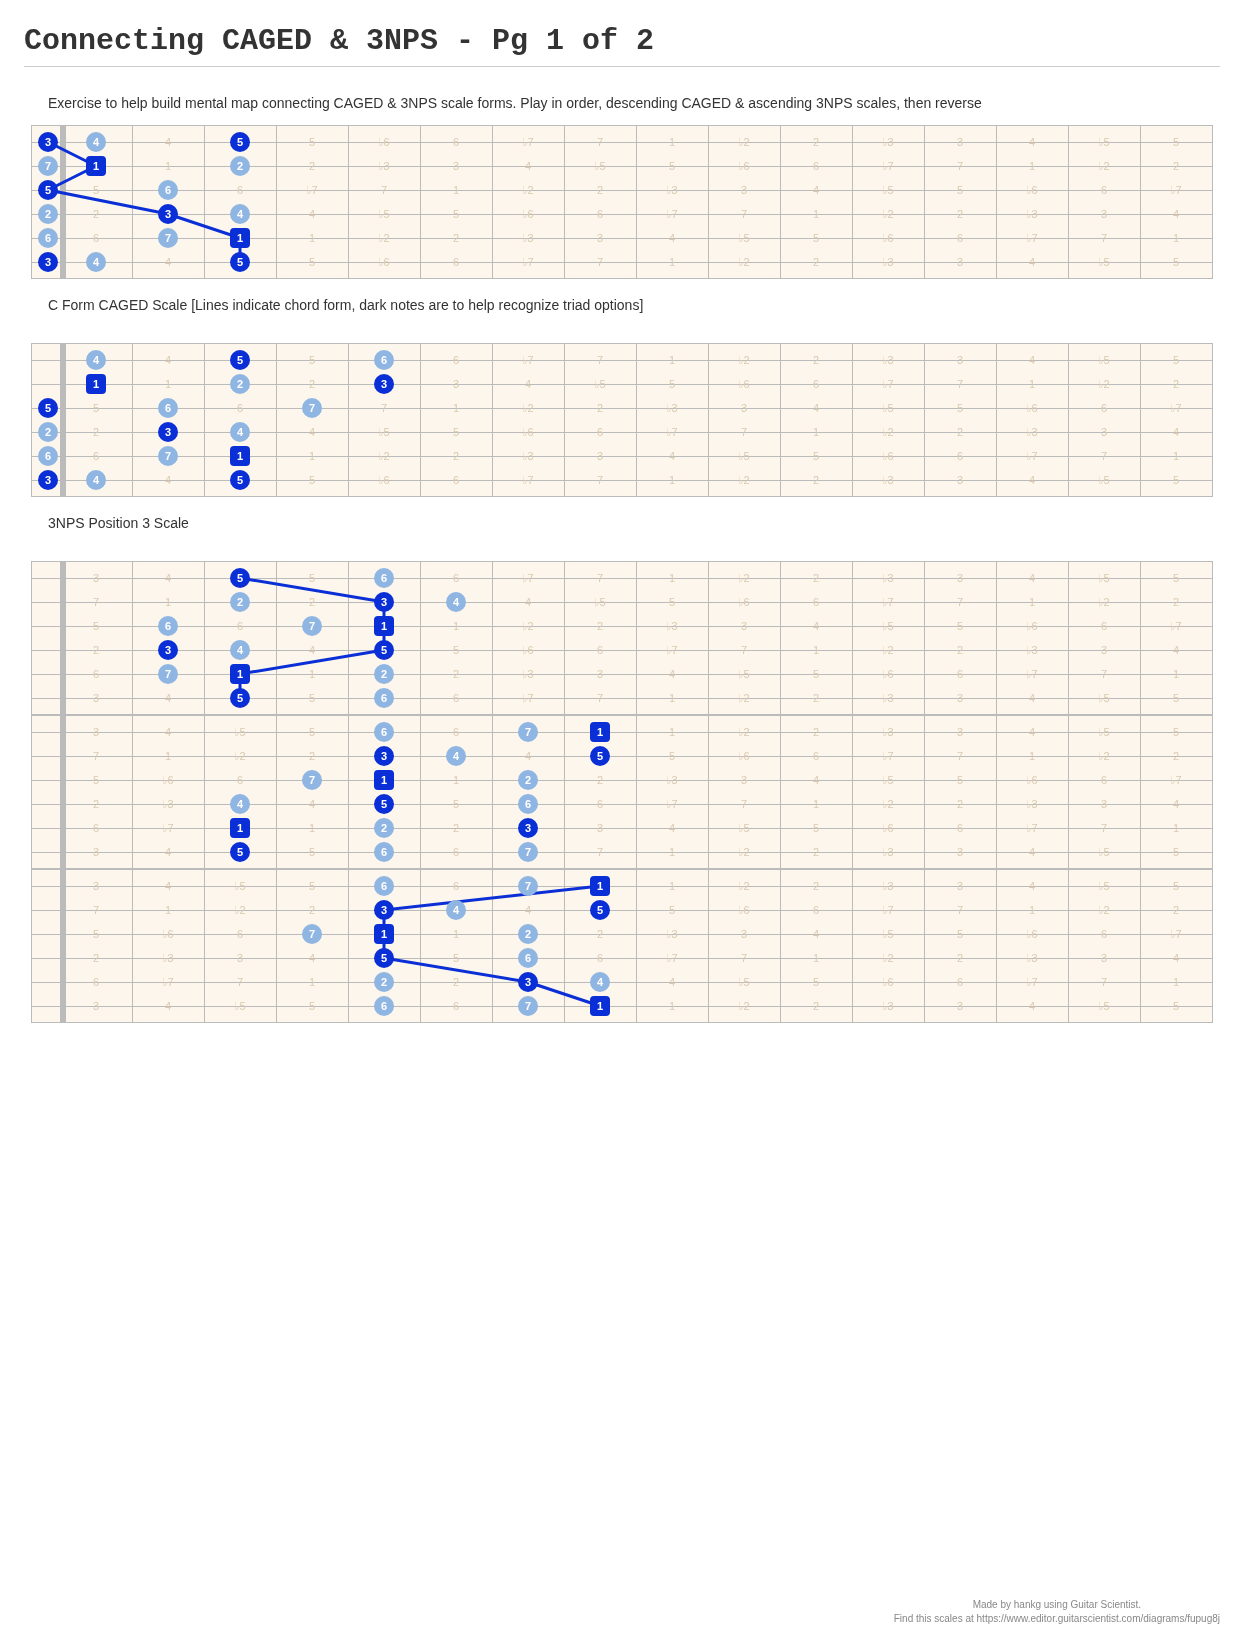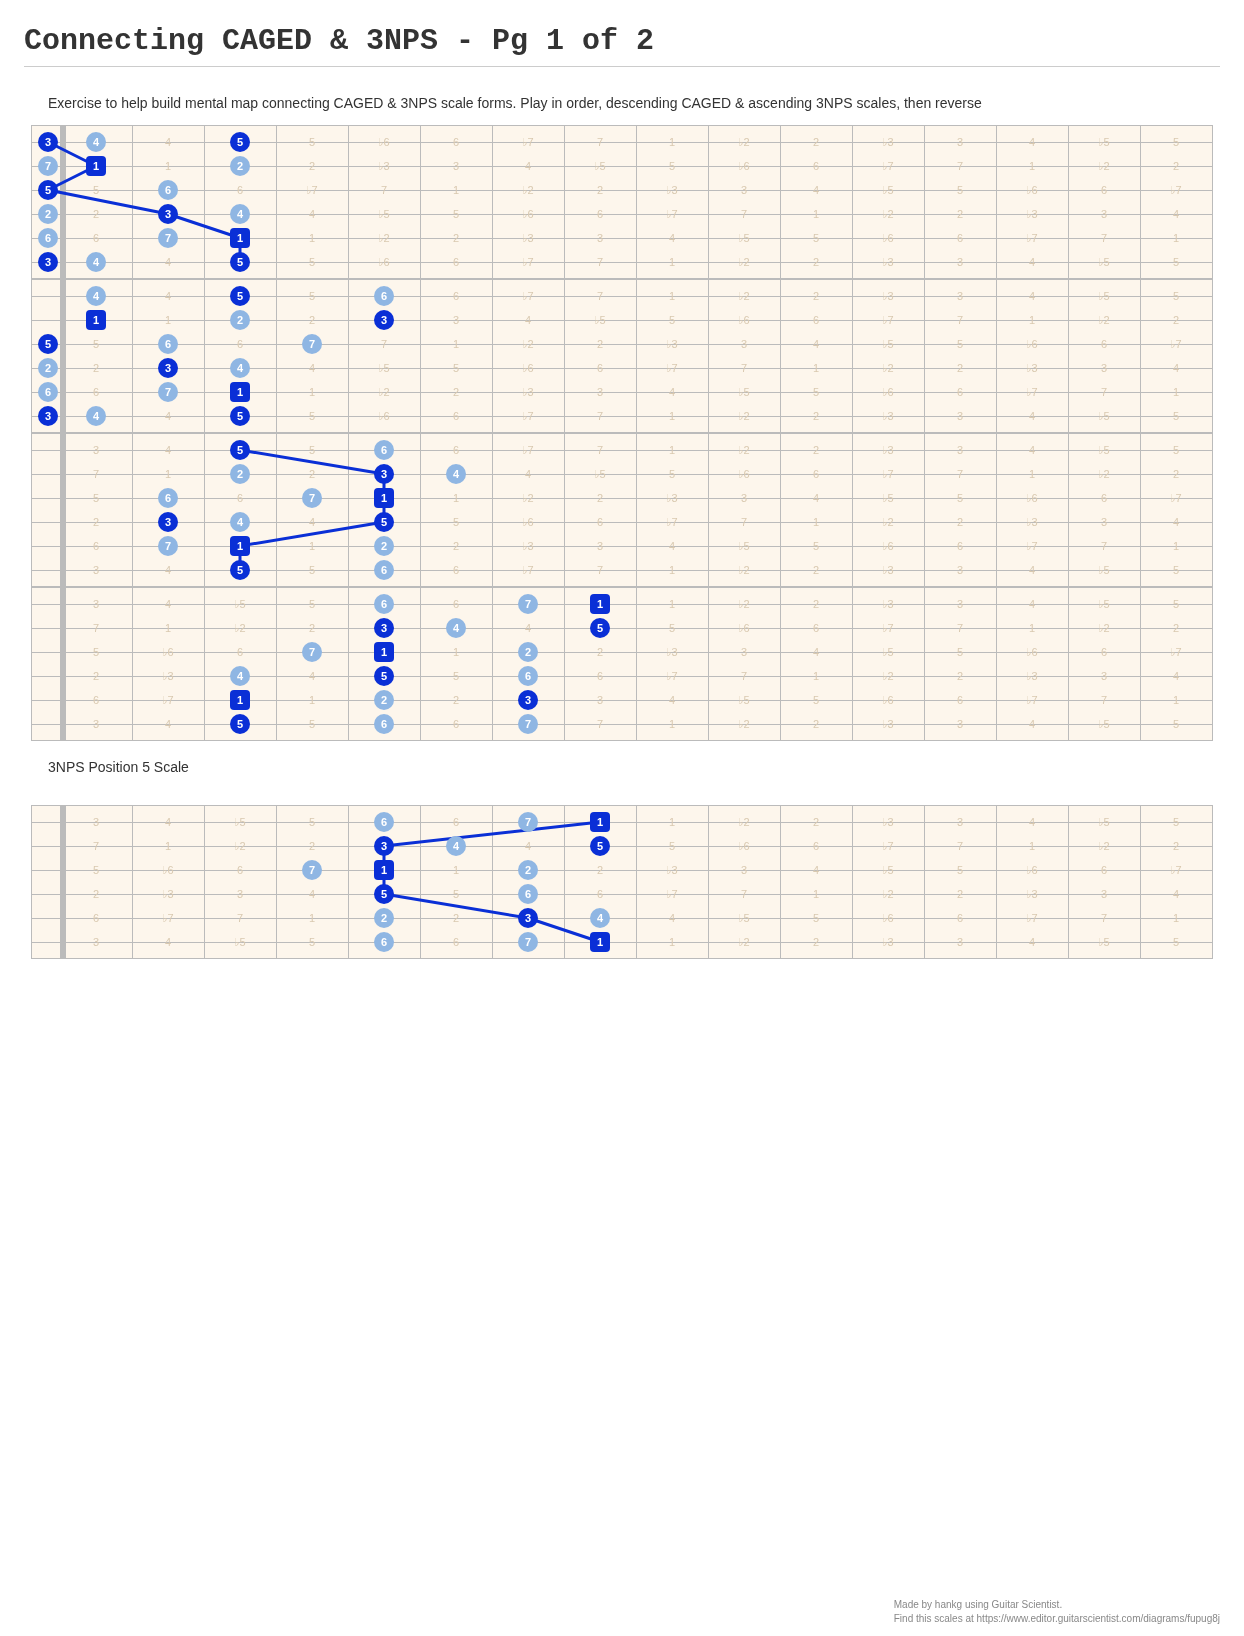--- a/index.html
+++ b/index.html
@@ -11,21 +11,21 @@
   .board{position:relative;width:1180px;height:152px;background:#fdf6ec;border:1px solid #bbb;margin:0 auto}
   .nut{position:absolute;left:28px;top:0;bottom:0;width:6px;background:#bbb}
   .fret{position:absolute;top:0;bottom:0;width:1px;background:#bbb}
   .string{position:absolute;left:0;right:0;height:1px;background:#bbb}
   .bglabel{position:absolute;font-size:11px;font-family:Arial;color:#d9c9b0;transform:translate(-50%,-50%);user-select:none;pointer-events:none}
   .note{position:absolute;width:20px;height:20px;border-radius:50%;transform:translate(-50%,-50%);display:flex;align-items:center;justify-content:center;font-size:11px;font-weight:bold;color:#fff;z-index:5}
   .note.dark{background:#0a2fd6}
   .note.light{background:#8fb6e3;color:#fff}
   .note.sq{border-radius:4px}
   svg.lines{position:absolute;left:0;top:0;width:100%;height:100%;z-index:4;pointer-events:none}
-  .footer{position:fixed;bottom:10px;right:24px;text-align:left;font-size:10px;color:#888;line-height:1.4}
+  .footer{position:fixed;bottom:10px;right:24px;text-align:center;font-size:10px;color:#888;line-height:1.4}
 </style>
 </head>
 <body>
 
 <h1>Connecting CAGED &amp; 3NPS - Pg 1 of 2</h1>
 <hr class="hr">
 
 <div class="caption">Exercise to help build mental map connecting CAGED &amp; 3NPS scale forms. Play in order, descending CAGED &amp; ascending 3NPS scales, then reverse</div>
 
 <div id="diagrams">
@@ -168,20 +168,21 @@
         <div class="note light" style="left: 16px; top: 88px;">2</div>
         <div class="note dark" style="left: 136px; top: 88px;">3</div>
         <div class="note light" style="left: 208px; top: 88px;">4</div>
         <div class="note light" style="left: 16px; top: 112px;">6</div>
         <div class="note light" style="left: 136px; top: 112px;">7</div>
         <div class="note dark sq" style="left: 208px; top: 112px;">1</div>
         <div class="note dark" style="left: 16px; top: 136px;">3</div>
         <div class="note light" style="left: 64px; top: 136px;">4</div>
         <div class="note dark" style="left: 208px; top: 136px;">5</div>
       </div>
+      <div class="caption-below">C Form CAGED Scale [Lines indicate chord form, dark notes are to help recognize triad options]</div>
     </div>
     <div class="board-wrap">
       <div class="board">
         <div class="nut"></div>
         <div class="fret" style="left: 100px;"></div>
         <div class="fret" style="left: 172px;"></div>
         <div class="fret" style="left: 244px;"></div>
         <div class="fret" style="left: 316px;"></div>
         <div class="fret" style="left: 388px;"></div>
         <div class="fret" style="left: 460px;"></div>
@@ -309,20 +310,21 @@
         <div class="note light" style="left: 16px; top: 88px;">2</div>
         <div class="note dark" style="left: 136px; top: 88px;">3</div>
         <div class="note light" style="left: 208px; top: 88px;">4</div>
         <div class="note light" style="left: 16px; top: 112px;">6</div>
         <div class="note light" style="left: 136px; top: 112px;">7</div>
         <div class="note dark sq" style="left: 208px; top: 112px;">1</div>
         <div class="note dark" style="left: 16px; top: 136px;">3</div>
         <div class="note light" style="left: 64px; top: 136px;">4</div>
         <div class="note dark" style="left: 208px; top: 136px;">5</div>
       </div>
+      <div class="caption-below">3NPS Position 3 Scale</div>
     </div>
     <div class="board-wrap">
       <div class="board">
         <div class="nut"></div>
         <div class="fret" style="left: 100px;"></div>
         <div class="fret" style="left: 172px;"></div>
         <div class="fret" style="left: 244px;"></div>
         <div class="fret" style="left: 316px;"></div>
         <div class="fret" style="left: 388px;"></div>
         <div class="fret" style="left: 460px;"></div>
@@ -596,21 +598,20 @@
         <div class="note light" style="left: 208px; top: 88px;">4</div>
         <div class="note dark" style="left: 352px; top: 88px;">5</div>
         <div class="note light" style="left: 496px; top: 88px;">6</div>
         <div class="note dark sq" style="left: 208px; top: 112px;">1</div>
         <div class="note light" style="left: 352px; top: 112px;">2</div>
         <div class="note dark" style="left: 496px; top: 112px;">3</div>
         <div class="note dark" style="left: 208px; top: 136px;">5</div>
         <div class="note light" style="left: 352px; top: 136px;">6</div>
         <div class="note light" style="left: 496px; top: 136px;">7</div>
       </div>
-      <div class="caption-below">3NPS Position 5 Scale</div>
     </div>
     <div class="board-wrap">
       <div class="board">
         <div class="nut"></div>
         <div class="fret" style="left: 100px;"></div>
         <div class="fret" style="left: 172px;"></div>
         <div class="fret" style="left: 244px;"></div>
         <div class="fret" style="left: 316px;"></div>
         <div class="fret" style="left: 388px;"></div>
         <div class="fret" style="left: 460px;"></div>

